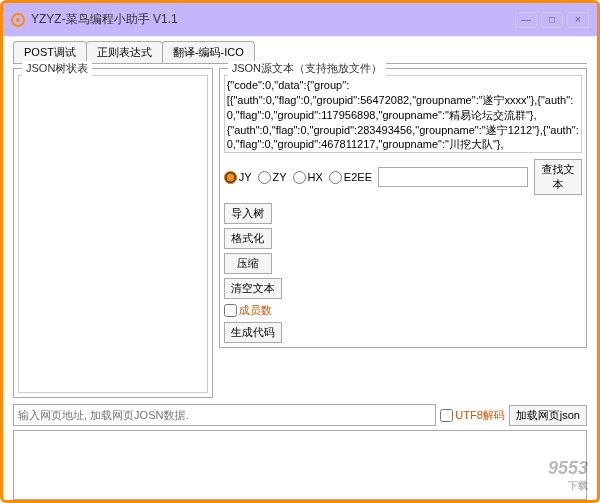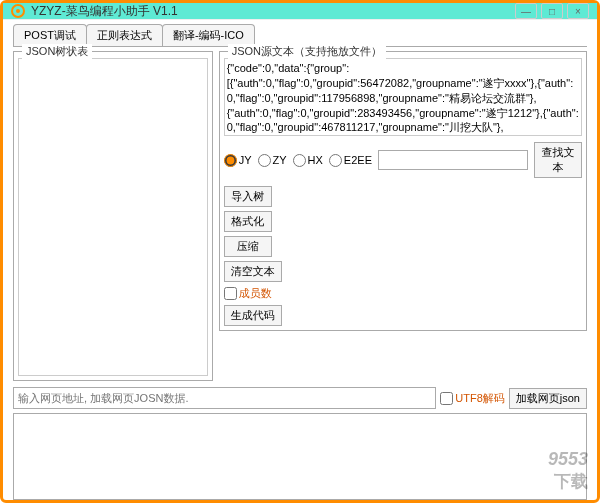--- a/index.html
+++ b/index.html
@@ -1,18 +1,18 @@
 <!DOCTYPE html>
 <html><head>
 <meta charset="utf-8">
 <style>
 * { box-sizing: border-box; margin: 0; padding: 0; }
 body { font-family: "Microsoft YaHei", Tahoma, sans-serif; font-size: 11px; background: #fff; width: 600px; height: 503px; overflow: hidden; }
 .window { border: 3px solid #ff8c00; border-radius: 6px; width: 600px; height: 503px; background: #fff; display: flex; flex-direction: column; }
-.titlebar { height: 17px; background: #5eead4; display: flex; align-items: center; padding: 0 8px; border-bottom: 1px solid #eee; }
+.titlebar { height: 34px; background: #c4b5fd; display: flex; align-items: center; padding: 0 8px; border-bottom: 1px solid #eee; }
 .title-dot { width: 14px; height: 14px; border: 2px solid #ff8c00; border-radius: 50%; margin-right: 6px; position: relative; }
 .title-dot::after { content: ""; position: absolute; left: 3px; top: 3px; width: 4px; height: 4px; background: #ff8c00; border-radius: 50%; }
 .title-text { font-size: 12px; color: #333; flex: 1; }
 .title-ctrl { width: 22px; height: 16px; border: 1px solid #ccc; border-radius: 2px; margin-left: 4px; display: flex; align-items: center; justify-content: center; font-size: 10px; color: #666; cursor: pointer; }
 .tabs { display: flex; padding: 4px 3px 0 10px; gap: 0; }
 .tab { border: 1px solid #aaa; border-bottom: none; border-radius: 4px 4px 0 0; padding: 3px 10px; font-size: 11px; background: #f5f5f5; cursor: pointer; margin-right: -1px; }
 .tab.active { background: #fff; color: #1a5fb4; position: relative; z-index: 2; }
 .tab.active::after { content: ""; position: absolute; left: 0; right: 0; bottom: -1px; height: 2px; background: #fff; }
 .content { flex: 1; border-top: 1px solid #aaa; margin: 0 10px; display: flex; flex-direction: column; padding-top: 4px; }
 .row { display: flex; gap: 6px; flex: 0 0 auto; }
@@ -28,21 +28,21 @@
 .search-input { flex: 1; border: 1px solid #aaa; height: 20px; padding: 0 3px; font-size: 11px; }
 .btn { border: 1px solid #aaa; background: #f5f5f5; padding: 2px 6px; font-size: 11px; cursor: pointer; min-width: 48px; }
 .btn-row { display: flex; gap: 4px; margin-top: 4px; align-items: flex-start; flex-direction: column; }
 .btn-row .spacer { flex: 1; }
 .chk { display: flex; align-items: center; gap: 2px; font-size: 11px; }
 .chk input { accent-color: #ff8c00; }
 .url-row { display: flex; gap: 4px; margin-top: 6px; align-items: center; }
 .url-input { flex: 1; border: 1px solid #aaa; height: 22px; padding: 0 4px; font-size: 11px; color: #888; }
 .bottom-area { flex: 1; border: 1px solid #aaa; margin-top: 4px; background: #fff; }
 .watermark { position: absolute; right: 12px; bottom: 10px; font-size: 15px; font-style: italic; color: rgba(0,0,0,0.28); font-weight: bold; pointer-events: none; }
-.watermark span { font-style: normal; font-size: 17px; display: block; text-align: right; }
+.watermark span { font-style: normal; font-size: 10px; display: block; text-align: right; }
 .orange-check { color: #d35400; }
 </style>
 </head>
 <body>
 
 <div class="window">
   <div class="titlebar">
     <div class="title-dot"></div>
     <div class="title-text">YZYZ-菜鸟编程小助手 V1.1</div>
     <div class="title-ctrl">—</div>

